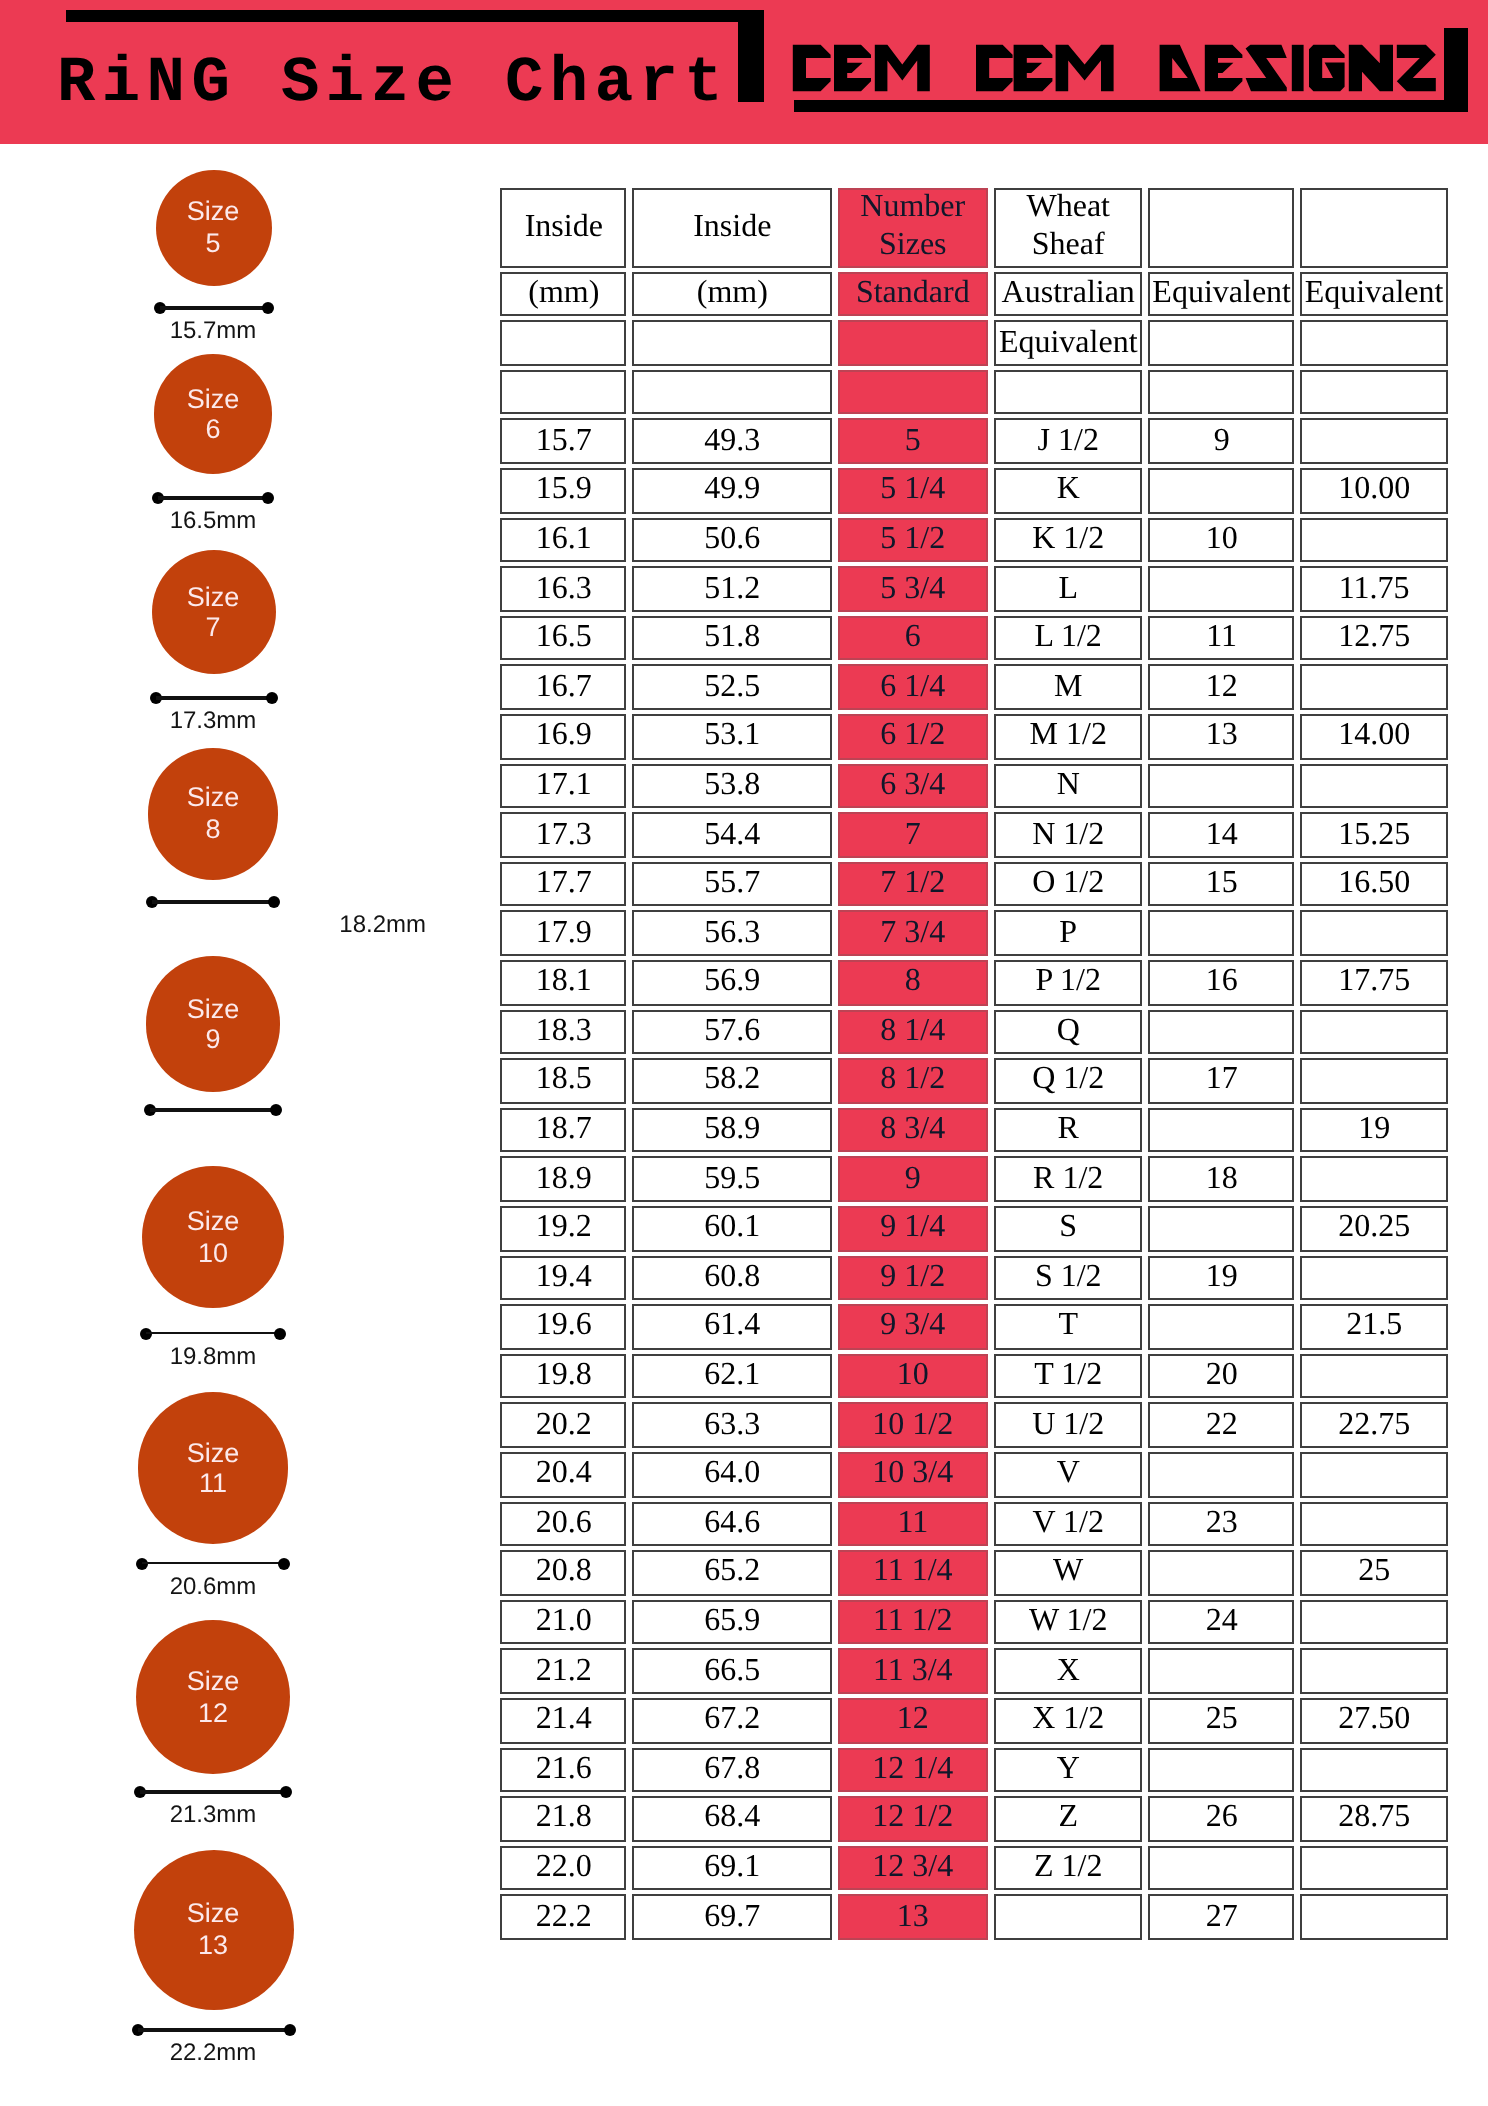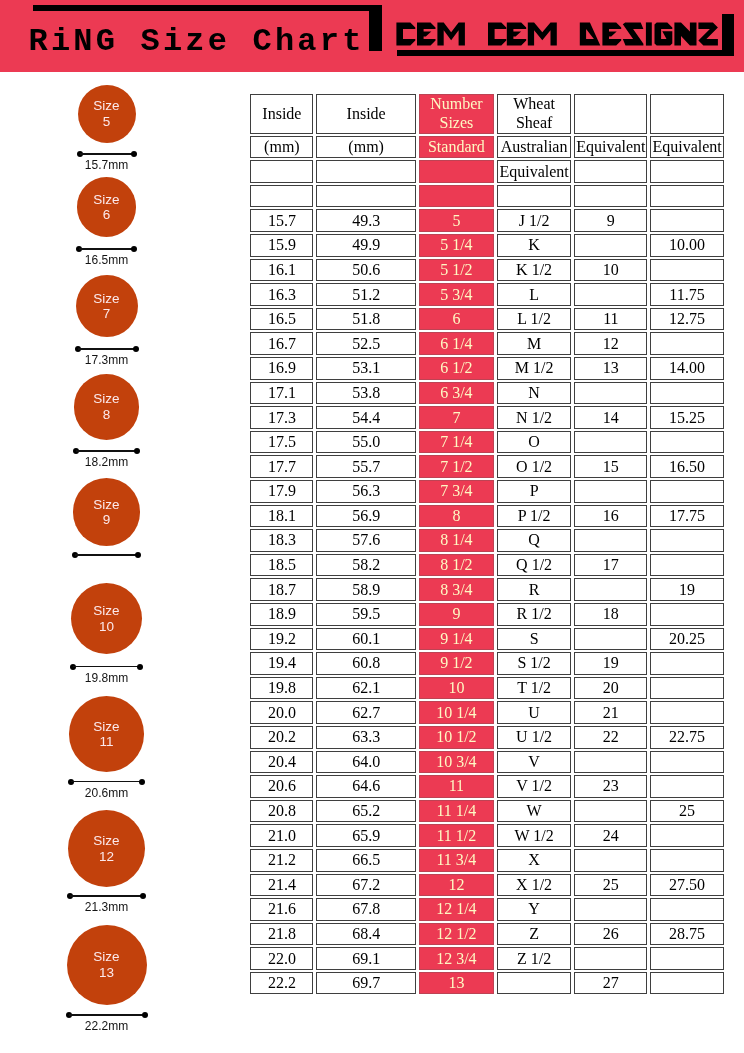--- a/index.html
+++ b/index.html
@@ -34,21 +34,21 @@
            line-height:13px;font-family:"Liberation Sans",sans-serif;}
 
   
   .tablewrap{position:absolute;left:247.3px;top:92px;}
   table.sizes{border-collapse:separate;border-spacing:3.2px 2px;font-family:"Liberation Serif",serif;
               font-size:16px;color:#000;table-layout:fixed;width:479.4px;}
   table.sizes td{border:1px solid #3f3f3f;text-align:center;vertical-align:middle;
                  padding:0;height:22.6px;line-height:20px;background:#fff;
                  box-sizing:border-box;overflow:hidden;white-space:nowrap;}
   table.sizes tr.r0 td{height:39.7px;line-height:18.5px;white-space:normal;}
-  table.sizes td.hl{background:#ec3a53;color:#fef9c3;border-color:#bd4354;}
+  table.sizes td.hl{background:#ec3a53;color:#0f172a;border-color:#bd4354;}
   .c0{width:63px;} .c1{width:99px;} .c2{width:75px;}
   .c3{width:74px;} .c4{width:73px;} .c5{width:73px;}
 </style>
 </head>
 <body>
 
 <div class="page">
   <div class="hdr">
     <div class="hdr-rule rule-top"></div>
     <div class="hdr-rule rule-right"></div>
@@ -112,21 +112,21 @@
       <div class="grp">
         <div class="disc" style="width:65.9px;height:65.9px;left:73.55px;top:373.7px;">
           <span>Size</span>
           <span>8</span>
         </div>
         <div class="meas" style="width:67.9px;left:72.55px;top:448.3px;">
           <div class="dot l"></div>
           <div class="bar"></div>
           <div class="dot r"></div>
         </div>
-        <div class="mmlabel" style="top:456.3px;">18.2mm</div>
+        <div class="mmlabel" style="top:456.3px;text-align:right;">18.2mm</div>
       </div>
       <div class="grp">
         <div class="disc" style="width:67.9px;height:67.9px;left:72.55px;top:478.1px;">
           <span>Size</span>
           <span>9</span>
         </div>
         <div class="meas" style="width:69.9px;left:71.55px;top:552.4px;">
           <div class="dot l"></div>
           <div class="bar"></div>
           <div class="dot r"></div>
@@ -283,28 +283,20 @@
           </tr>
           <tr>
             <td class="c0">17.3</td>
             <td class="c1">54.4</td>
             <td class="c2 hl">7</td>
             <td class="c3">N 1/2</td>
             <td class="c4">14</td>
             <td class="c5">15.25</td>
           </tr>
           <tr>
-            <td class="c0">17.5</td>
-            <td class="c1">55.0</td>
-            <td class="c2 hl">7 1/4</td>
-            <td class="c3">O</td>
-            <td class="c4"></td>
-            <td class="c5"></td>
-          </tr>
-          <tr>
             <td class="c0">17.7</td>
             <td class="c1">55.7</td>
             <td class="c2 hl">7 1/2</td>
             <td class="c3">O 1/2</td>
             <td class="c4">15</td>
             <td class="c5">16.50</td>
           </tr>
           <tr>
             <td class="c0">17.9</td>
             <td class="c1">56.3</td>
@@ -363,33 +355,33 @@
           </tr>
           <tr>
             <td class="c0">19.4</td>
             <td class="c1">60.8</td>
             <td class="c2 hl">9 1/2</td>
             <td class="c3">S 1/2</td>
             <td class="c4">19</td>
             <td class="c5"></td>
           </tr>
           <tr>
+            <td class="c0">19.6</td>
+            <td class="c1">61.4</td>
+            <td class="c2 hl">9 3/4</td>
+            <td class="c3">T</td>
+            <td class="c4"></td>
+            <td class="c5">21.5</td>
+          </tr>
+          <tr>
             <td class="c0">19.8</td>
             <td class="c1">62.1</td>
             <td class="c2 hl">10</td>
             <td class="c3">T 1/2</td>
             <td class="c4">20</td>
-            <td class="c5"></td>
-          </tr>
-          <tr>
-            <td class="c0">20.0</td>
-            <td class="c1">62.7</td>
-            <td class="c2 hl">10 1/4</td>
-            <td class="c3">U</td>
-            <td class="c4">21</td>
             <td class="c5"></td>
           </tr>
           <tr>
             <td class="c0">20.2</td>
             <td class="c1">63.3</td>
             <td class="c2 hl">10 1/2</td>
             <td class="c3">U 1/2</td>
             <td class="c4">22</td>
             <td class="c5">22.75</td>
           </tr>

